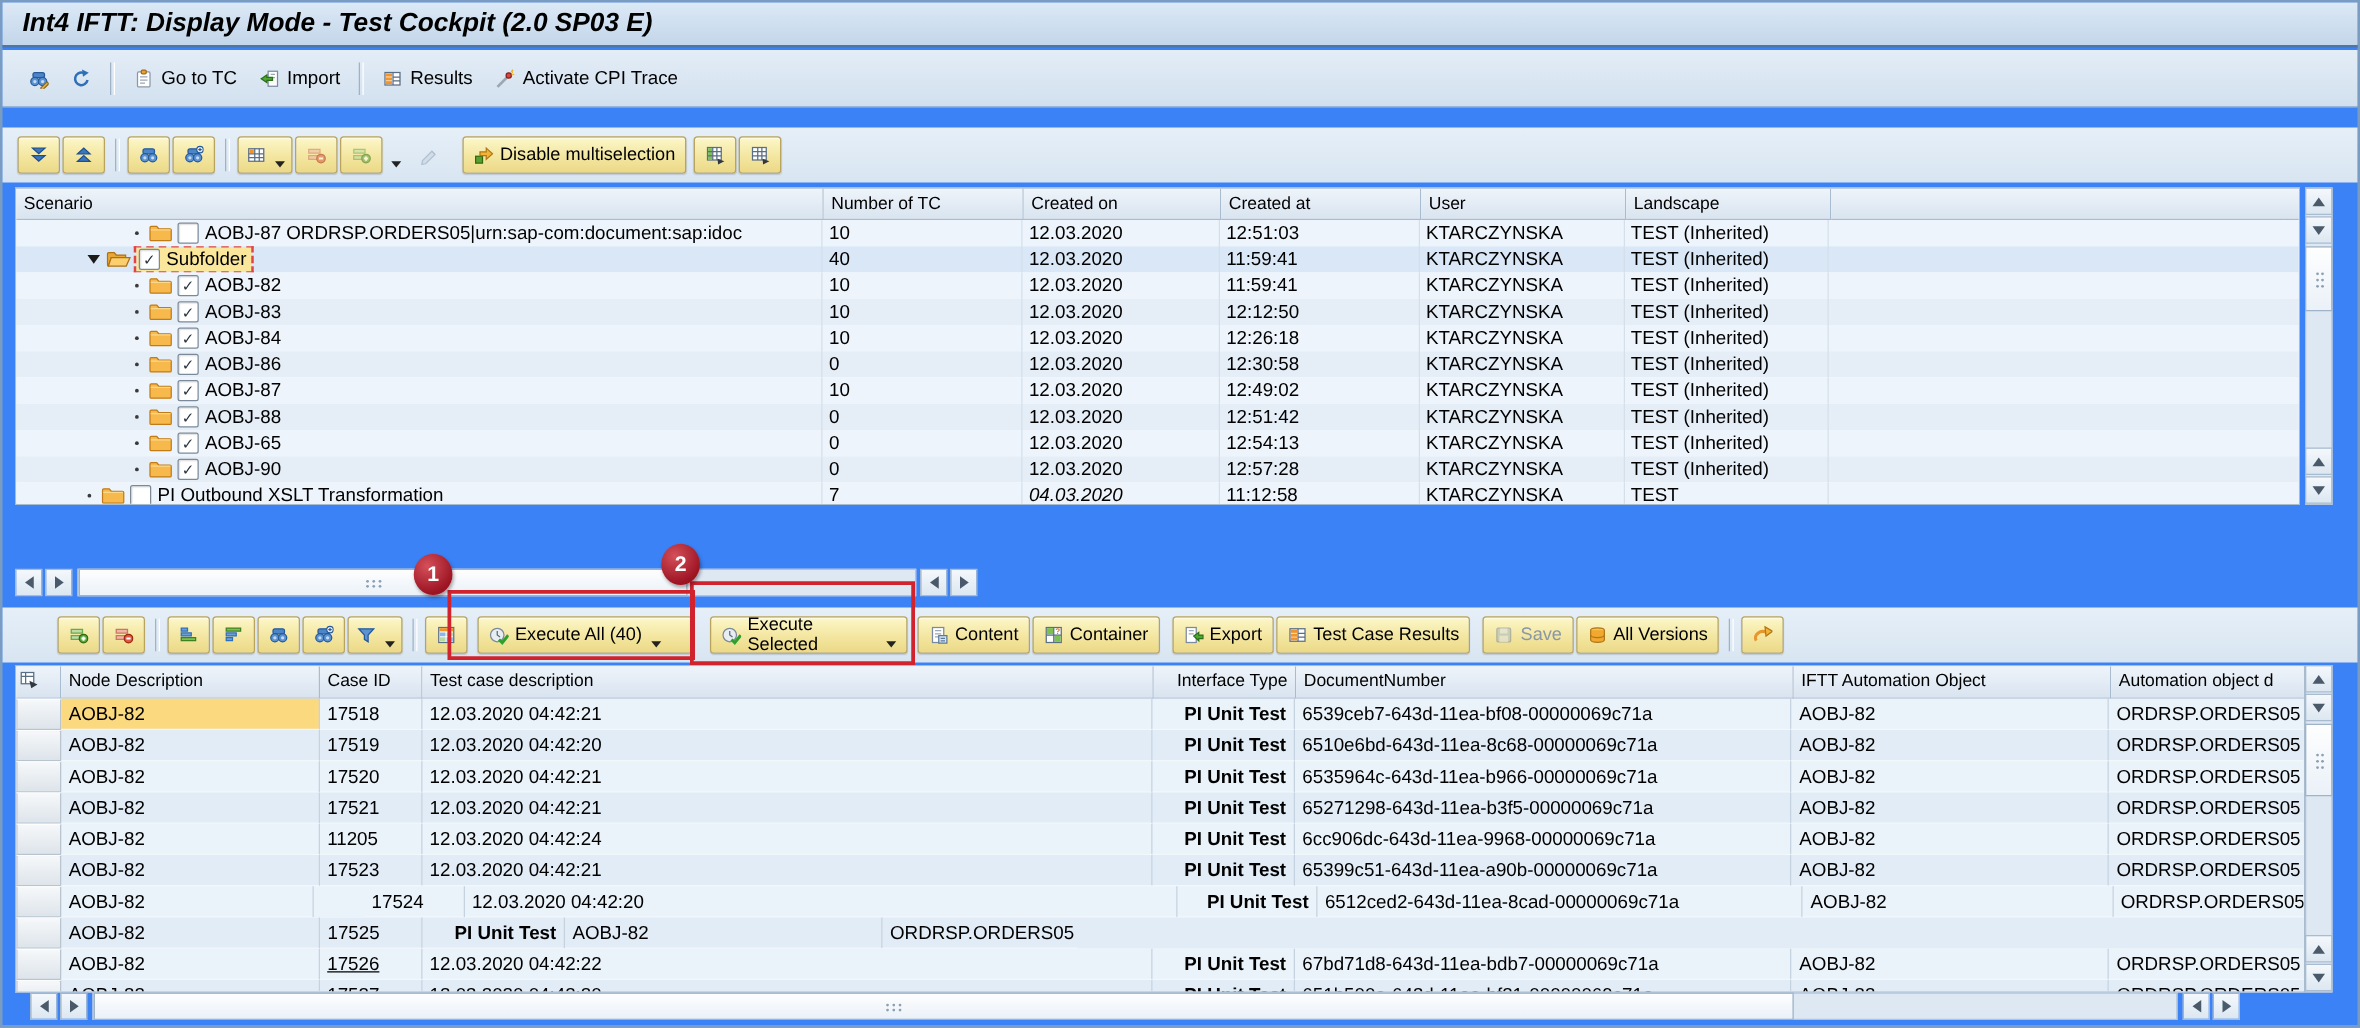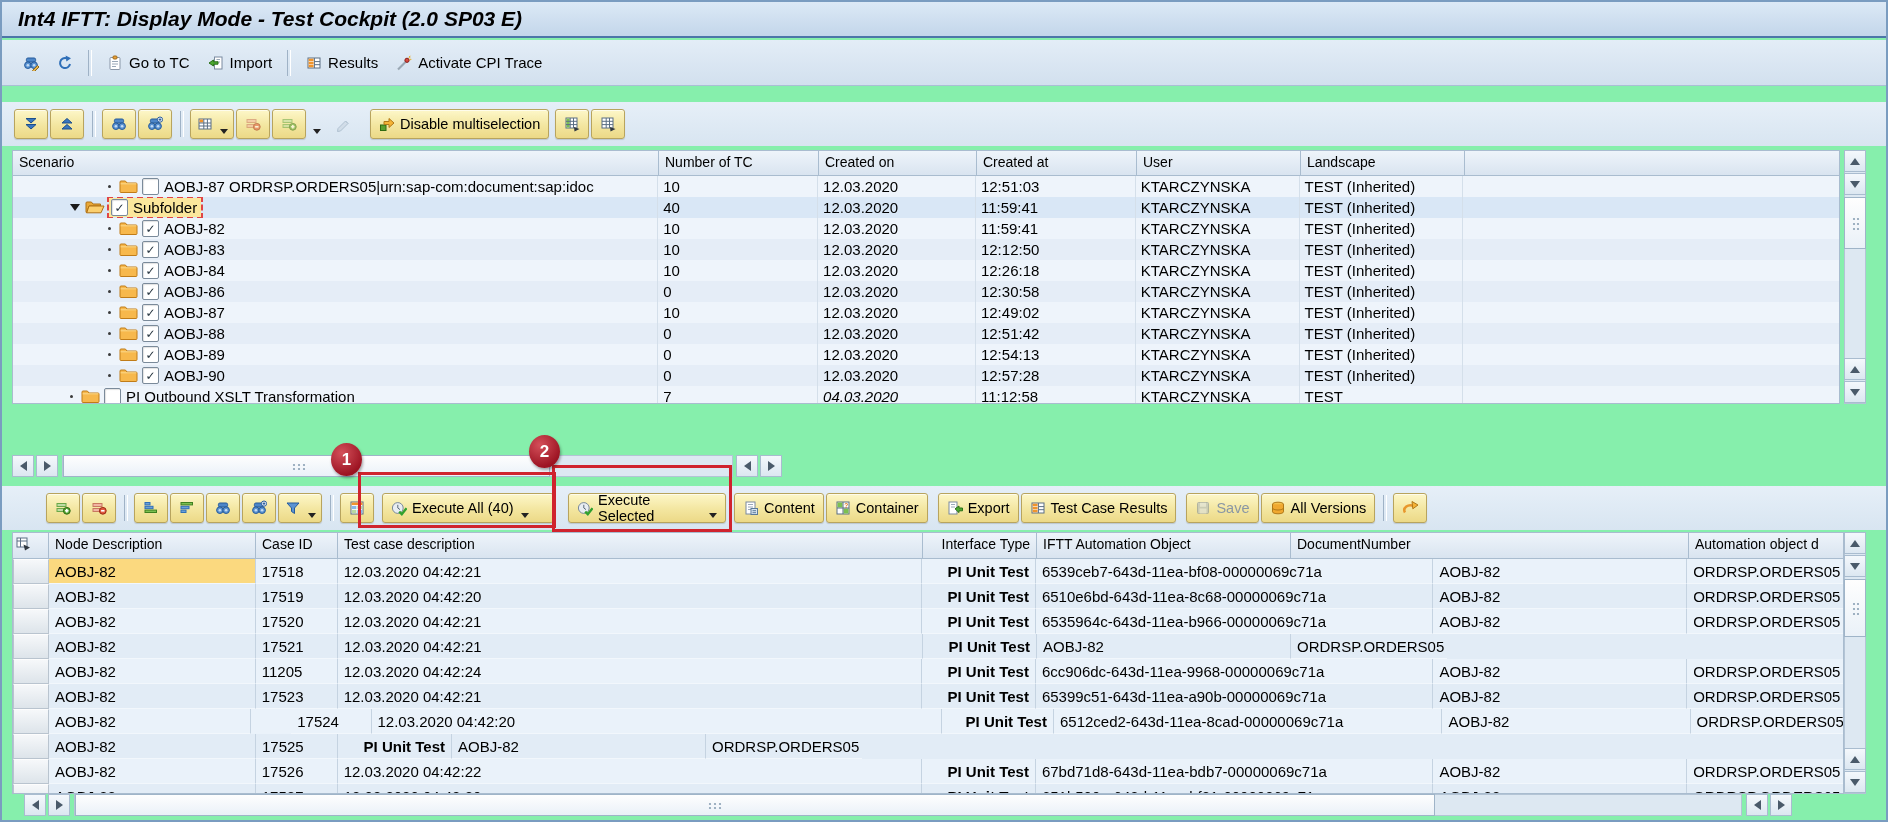--- a/index.html
+++ b/index.html
@@ -1,18 +1,18 @@
 <!DOCTYPE html>
 <html><head>
 <meta charset="utf-8">
 <style>
   html,body{margin:0;padding:0;width:1888px;height:822px;overflow:hidden;
     font-family:"Liberation Sans","DejaVu Sans",sans-serif;background:#cfdded;}
   #window{position:absolute;left:0;top:0;width:1884px;height:818px;border:2px solid #7a9cc0;
-    background:#86efac;}
+    background:#3b82f6;}
   
   .titlebar{position:absolute;left:0;top:0;width:100%;height:36px;
     background:linear-gradient(#dce9f6,#c3d6ea);border-bottom:2px solid #4c76a8;
     display:flex;align-items:center;padding-left:16px;box-sizing:border-box;}
   .titlebar .t{font-size:21px;font-weight:bold;font-style:italic;color:#000;}
   
   .app-toolbar{position:absolute;left:0;top:38px;width:100%;height:46px;
     background:linear-gradient(#e3edf7,#d2e0ee);border-bottom:1px solid #aabfd4;
     display:flex;align-items:center;padding-left:12px;box-sizing:border-box;}
   .app-btn{display:flex;align-items:center;gap:6px;padding:4px 8px;border:1px solid transparent;
@@ -451,21 +451,21 @@
       <div class="tcell" style="width:646px;">
         <span class="indent" style="width:90px;"></span>
             <span class="dotm"></span>
             <span class="icn folder">
               <svg width="19" height="15" viewBox="0 0 19 15" xmlns="http://www.w3.org/2000/svg">
                 <path d="M1 3 a1 1 0 0 1 1-1 h4.4 l1.6 2 H17 a1 1 0 0 1 1 1 v7.5 a1 1 0 0 1 -1 1 H2 a1 1 0 0 1 -1 -1 Z" fill="#f7b84c" stroke="#c07c18"></path>
                 <path d="M1.6 4.8 h15.8" stroke="#fbd98c"></path>
               </svg>
             </span>
             <span class="cb">✓</span>
-            <span class="tlabel">AOBJ-89</span>
+            <span class="tlabel">AOBJ-65</span>
           </div>
       <div class="tcell" style="width:160px;">0</div>
           <div class="tcell" style="width:158px;">12.03.2020</div>
           <div class="tcell" style="width:160px;">12:54:13</div>
           <div class="tcell" style="width:164px;">KTARCZYNSKA</div>
           <div class="tcell" style="width:164px;">TEST (Inherited)</div>
       <div class="tcell" style="width:376px;border-right:none;"></div>
     </div>
         <div class="trow" style="top:214px;background:#e5edf7;">
       <div class="tcell" style="width:646px;">
@@ -758,22 +758,22 @@
             <svg width="16" height="16" viewBox="0 0 16 16" xmlns="http://www.w3.org/2000/svg">
               <rect x="2" y="2" width="10" height="9" fill="#fff" stroke="#5a6e84"></rect>
               <path d="M2 5 h10 M5.5 2 v9" stroke="#5a6e84" fill="none"></path>
               <polygon points="8.5,8.5 15,11.5 10,14.5" fill="#303840"></polygon>
             </svg>
           </span></div>
         <div class="hcell" style="width:207px;">Node Description</div>
         <div class="hcell" style="width:82px;">Case ID</div>
         <div class="hcell" style="width:585px;">Test case description</div>
         <div class="hcell" style="width:114px;text-align:right;">Interface Type</div>
+        <div class="hcell" style="width:398px;">DocumentNumber</div>
         <div class="hcell" style="width:254px;">IFTT Automation Object</div>
-        <div class="hcell" style="width:398px;">DocumentNumber</div>
         <div class="hcell" style="width:156px;border-right:none;">Automation object d</div>
       </div>
     <div id="grid-rows">
         <div class="grow" style="top:26px;background:#eaf2fa;">
       <div class="gsel"></div>
       <div class="gcell selcell" style="width:207px;">AOBJ-82</div>
           <div class="gcell" style="width:82px;">17518</div>
           <div class="gcell" style="width:585px;">12.03.2020 04:42:21</div>
           <div class="gcell right" style="width:114px;">PI Unit Test</div>
           <div class="gcell" style="width:398px;">6539ceb7-643d-11ea-bf08-00000069c71a</div>
@@ -799,20 +799,21 @@
           <div class="gcell" style="width:398px;">6535964c-643d-11ea-b966-00000069c71a</div>
           <div class="gcell" style="width:254px;">AOBJ-82</div>
           <div class="gcell" style="width:156px;border-right:none;">ORDRSP.ORDERS05</div>
     </div>
         <div class="grow" style="top:101px;background:#e2ecf6;">
       <div class="gsel"></div>
       <div class="gcell" style="width:207px;">AOBJ-82</div>
           <div class="gcell" style="width:82px;">17521</div>
           <div class="gcell" style="width:585px;">12.03.2020 04:42:21</div>
           <div class="gcell right" style="width:114px;">PI Unit Test</div>
+          <div class="gcell" style="width:398px;">65271298-643d-11ea-b3f5-00000069c71a</div>
           <div class="gcell" style="width:254px;">AOBJ-82</div>
           <div class="gcell" style="width:156px;border-right:none;">ORDRSP.ORDERS05</div>
     </div>
         <div class="grow" style="top:126px;background:#eaf2fa;">
       <div class="gsel"></div>
       <div class="gcell" style="width:207px;">AOBJ-82</div>
           <div class="gcell" style="width:82px;">11205</div>
           <div class="gcell" style="width:585px;">12.03.2020 04:42:24</div>
           <div class="gcell right" style="width:114px;">PI Unit Test</div>
           <div class="gcell" style="width:398px;">6cc906dc-643d-11ea-9968-00000069c71a</div>
@@ -843,21 +844,21 @@
       <div class="gsel"></div>
       <div class="gcell" style="width:207px;">AOBJ-82</div>
           <div class="gcell" style="width:82px;">17525</div>
           <div class="gcell right" style="width:114px;">PI Unit Test</div>
           <div class="gcell" style="width:254px;">AOBJ-82</div>
           <div class="gcell" style="width:156px;border-right:none;">ORDRSP.ORDERS05</div>
     </div>
         <div class="grow" style="top:226px;background:#eaf2fa;">
       <div class="gsel"></div>
       <div class="gcell" style="width:207px;">AOBJ-82</div>
-          <div class="gcell" style="width:82px;">17526</div>
+          <div class="gcell" style="width:82px;text-decoration:underline;">17526</div>
           <div class="gcell" style="width:585px;">12.03.2020 04:42:22</div>
           <div class="gcell right" style="width:114px;">PI Unit Test</div>
           <div class="gcell" style="width:398px;">67bd71d8-643d-11ea-bdb7-00000069c71a</div>
           <div class="gcell" style="width:254px;">AOBJ-82</div>
           <div class="gcell" style="width:156px;border-right:none;">ORDRSP.ORDERS05</div>
     </div>
         <div class="grow" style="top:251px;background:#e2ecf6;">
       <div class="gsel"></div>
       <div class="gcell" style="width:207px;">AOBJ-82</div>
           <div class="gcell" style="width:82px;">17527</div>

